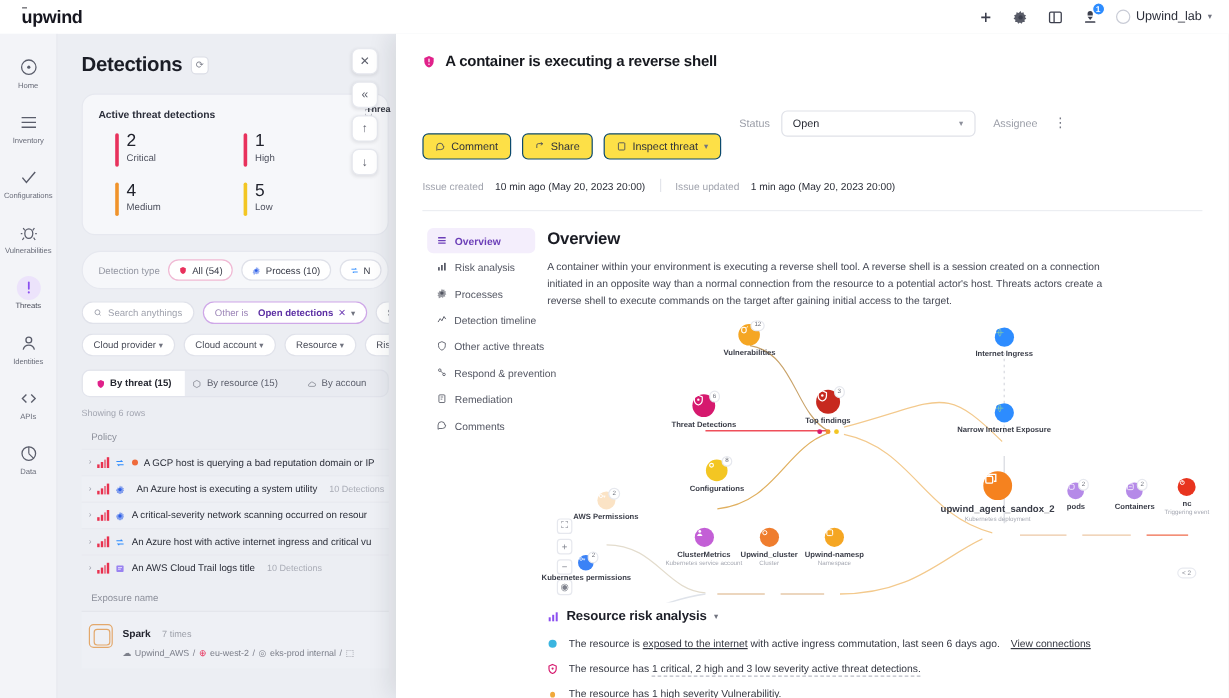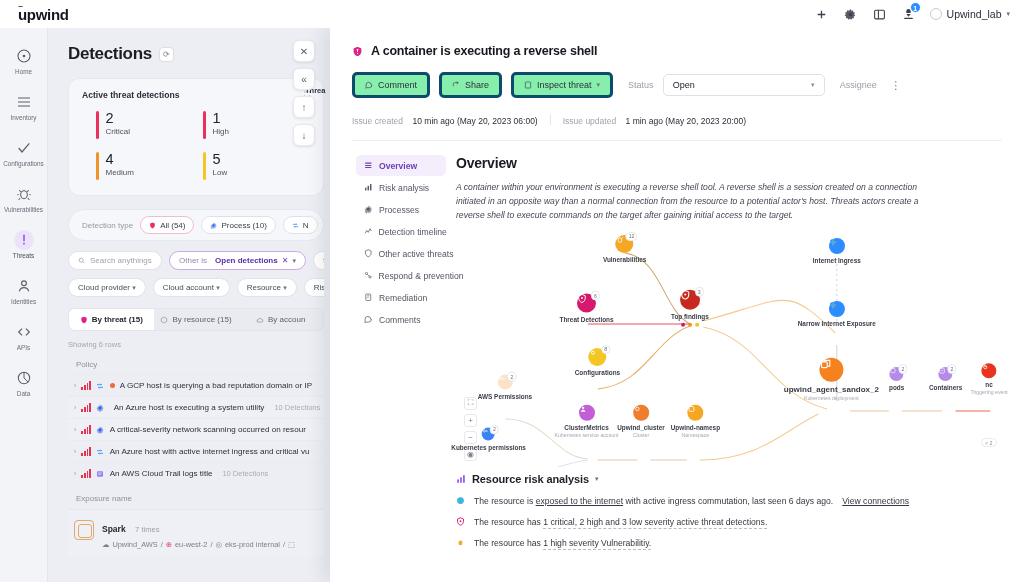--- a/index.html
+++ b/index.html
@@ -147,22 +147,22 @@
     background:#ffffff; box-shadow:-6px 0 18px rgba(22,25,40,.10); z-index:30;
     display:flex; flex-direction:column;
   }
   .dhead { padding:16px 22px 0 22px; }
   .dtitle-row { display:flex; align-items:center; gap:8px; }
   .dtitle { font-size:12.5px; font-weight:700; color:#17191f; letter-spacing:-0.2px; }
   .shield { width:11px; height:11px; }
 
   .dactions { display:flex; align-items:center; gap:9px; margin-top:14px; }
   .abtn {
-    display:inline-flex; align-items:center; gap:5px; border:3px solid #0c4a6e; border-radius:5px;
-    background:#86efac; padding:5px 10px; font-size:9px; color:#2d303a; cursor:pointer; white-space:nowrap;
+    display:inline-flex; align-items:center; gap:5px; border:1px solid #0c4a6e; border-radius:5px;
+    background:#fde047; padding:5px 10px; font-size:9px; color:#2d303a; cursor:pointer; white-space:nowrap;margin-top:39px;
   }
   .fld-label { font-size:9px; color:#9b9ea8; margin-left:6px; }
   .select {
     border:1px solid #dfe1e8; border-radius:5px; background:#fff; padding:5px 9px;
     font-size:9px; color:#23252f; display:flex; align-items:center; cursor:pointer;
   }
   .select .cv { margin-left:auto; font-size:7px; color:#8d909b; padding-left:10px; }
   .select.status { width:162px; }
   .select.assignee { width:156px; color:#b0b3bc; }
   .kebab { width:20px; height:24px; display:flex; align-items:center; justify-content:center; font-size:11px; color:#75膀; color:#757885; cursor:pointer; }
@@ -177,21 +177,21 @@
   .dnav-item {
     display:flex; align-items:center; gap:6px; font-size:8.6px; color:#535662;
     padding:5.5px 8px; border-radius:5px; cursor:pointer; white-space:nowrap; margin-bottom:1px;
   }
   .dnav-item.active { background:#f4eefc; color:#6c3fb8; font-weight:700; }
   .dnav-ico { width:9px; height:9px; display:flex; align-items:center; justify-content:center; }
   .dnav-ico svg { width:8.5px; height:8.5px; }
 
   .dmain { flex:1; padding:14px 24px 0 10px; overflow:hidden; position:relative; }
   .sec-title { font-size:14px; font-weight:700; color:#1a1c24; margin-bottom:10px; letter-spacing:-0.2px; }
-  .sec-para { font-size:8.6px; line-height:1.62; color:#454854; max-width:492px;font-style:italic; }
+  .sec-para { font-size:8.6px; line-height:1.62; color:#454854; max-width:492px; }
 
   .graph { position:relative; height:238px; margin-top:6px; }
   .graph svg { position:absolute; inset:0; width:100%; height:100%; }
   .gnode { position:absolute; transform:translate(-50%,-50%); display:flex; flex-direction:column; align-items:center; cursor:pointer; }
   .gcirc { border-radius:50%; display:flex; align-items:center; justify-content:center; color:#fff; position:relative; }
   .gcirc svg { width:52%; height:52%; }
   .gcount {
     position:absolute; top:-3px; right:-4px; background:#fff; border:1px solid #e6e8ee; border-radius:7px;
     font-size:5.2px; color:#6a6d78; padding:0.5px 2.2px; line-height:1.3;
   }
@@ -206,21 +206,21 @@
     display:flex; align-items:center; justify-content:center; font-size:8px; color:#7d808b; cursor:pointer;
   }
   .trig-pill {
     position:absolute; font-size:5.4px; color:#8b8e98; background:#fff; border:1px solid #e8eaf0;
     border-radius:6px; padding:0.5px 3px;
   }
 
   .rra { margin-top:6px; }
   .rra-head { display:flex; align-items:center; gap:6px; margin-bottom:11px; cursor:pointer; }
   .rra-title { font-size:11px; font-weight:700; color:#1d1f28; letter-spacing:-0.1px; }
-  .rra-row { display:flex; align-items:flex-start; gap:9px; margin-bottom:11px; font-size:8.6px; color:#343741; }
+  .rra-row { display:flex; align-items:flex-end; gap:9px; margin-bottom:11px; font-size:8.6px; color:#343741; }
   .rra-ico { width:9px; height:9px; flex:none; display:flex; align-items:center; justify-content:center; }
   .ulink { text-decoration:underline; color:#343741; cursor:pointer; }
   .udash { border-bottom:1px dashed #b9bcc5; padding-bottom:1px; }
 </style>
 </head>
 <body>
 
 <div id="app">
 
   <div class="topbar">
@@ -613,21 +613,21 @@
           <span class="cv">▾</span>
         </span>
 
         <span class="fld-label">Assignee</span>
         <span class="kebab">⋮</span>
       </div>
 
       <div class="dmeta">
         <span>
           <span class="meta-k">Issue created</span>
-          <span class="meta-v">10 min ago (May 20, 2023 06:00)</span>
+          <span class="meta-v">10 min ago (May 20, 2023 20:00)</span>
         </span>
         <span class="meta-sep"></span>
         <span>
           <span class="meta-k">Issue updated</span>
           <span class="meta-v">1 min ago (May 20, 2023 20:00)</span>
         </span>
       </div>
     </div>
 
     <div class="dbody">

